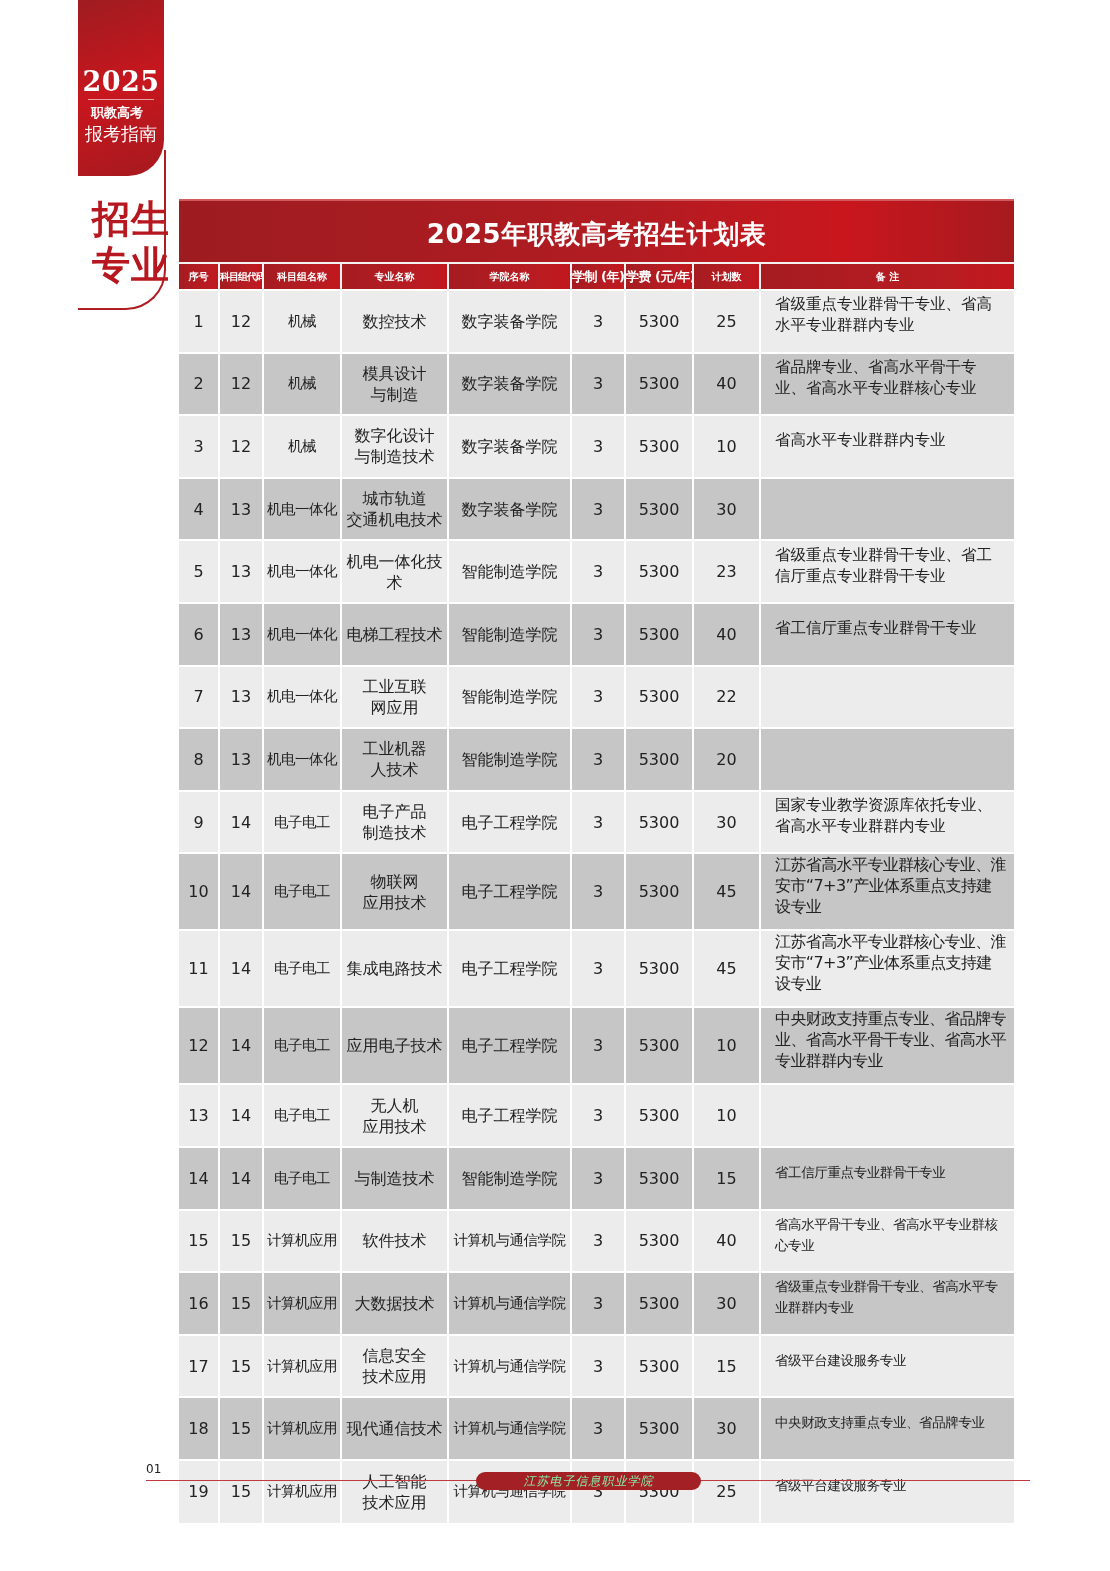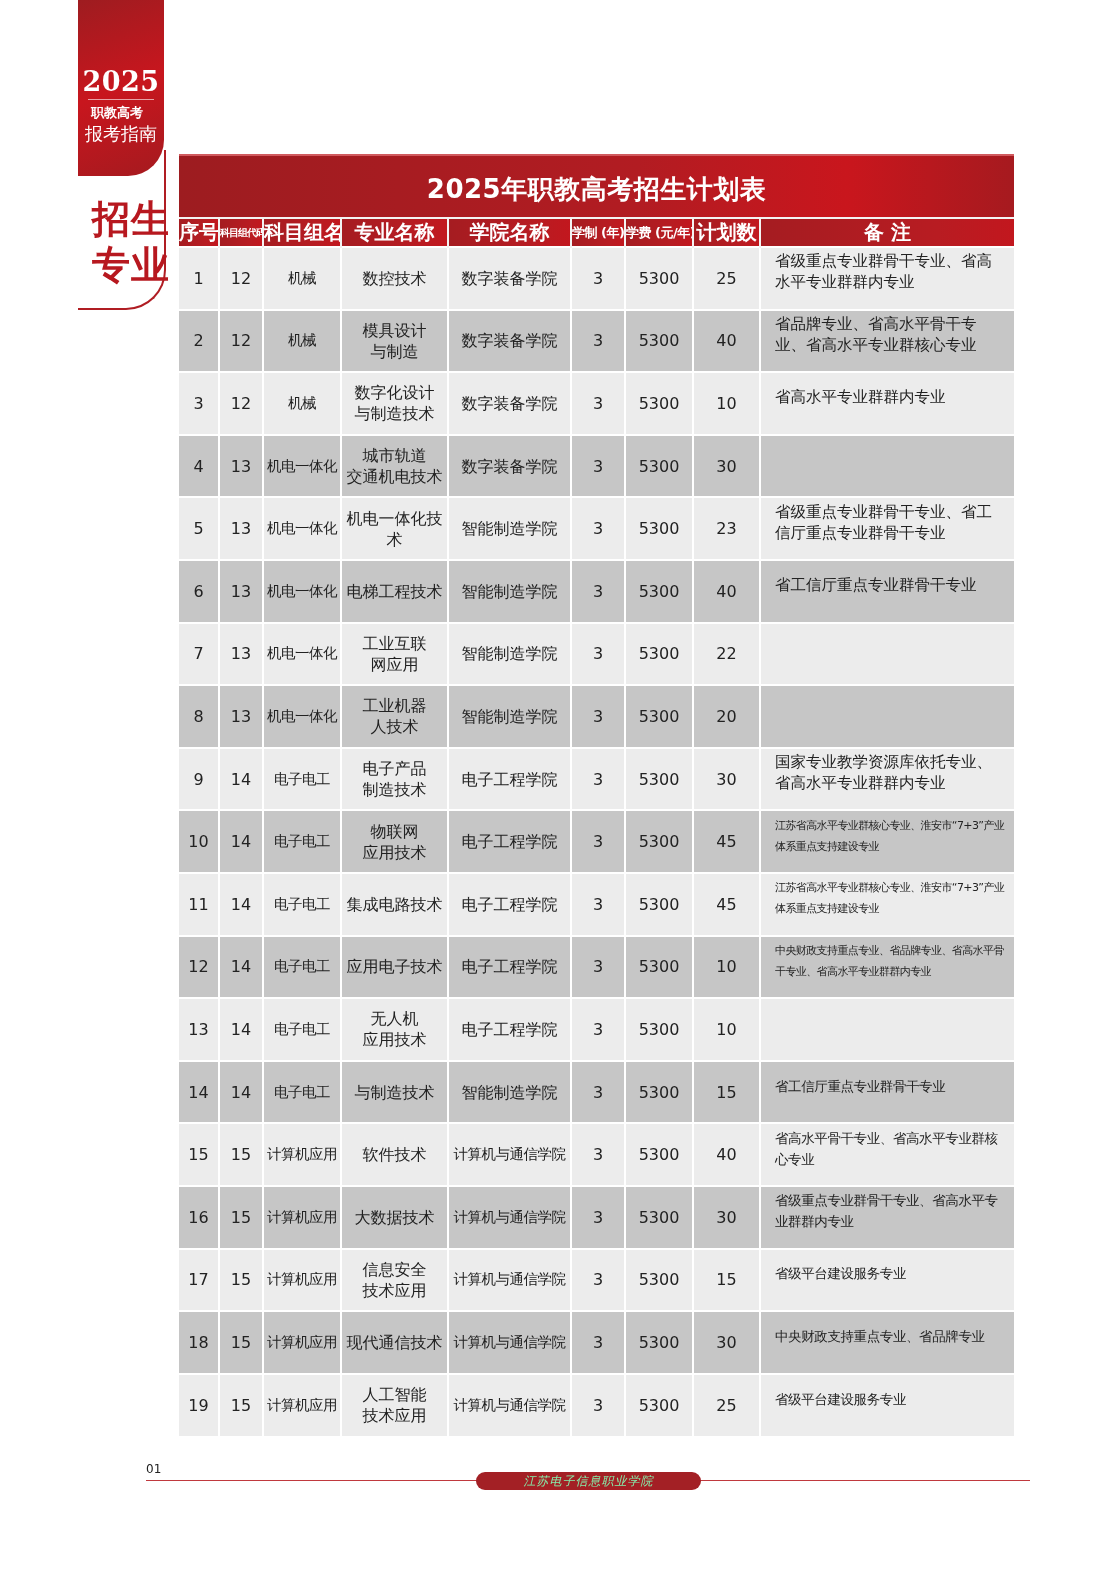--- a/index.html
+++ b/index.html
@@ -8,36 +8,36 @@
   .side-tab { position: absolute; left: 78px; top: 0; width: 86px; height: 176px; background: linear-gradient(160deg, #9e1c20 0%, #c8161e 50%, #a51a1f 100%); border-radius: 0 0 36px 0; color: #fff; text-align: center; }
   .side-tab .year { position: absolute; top: 66px; left: 0; width: 86px; font-family: "DejaVu Serif", serif; font-weight: bold; font-size: 27px; letter-spacing: 0.5px; text-align: center; }
   .side-tab .divider { position: absolute; top: 99px; left: 10px; width: 66px; height: 1px; background: rgba(255,255,255,0.6); }
   .side-tab .line1 { position: absolute; top: 104px; left: 0; width: 78px; font-size: 13px; font-weight: bold; }
   .side-tab .line2 { position: absolute; top: 122px; left: 0; width: 86px; font-size: 18px; }
 
   .side-frame { position: absolute; left: 78px; top: 150px; width: 88px; height: 160px; border-right: 2px solid #b01d23; border-bottom: 2px solid #b01d23; border-radius: 0 0 40px 0; }
   .side-title { position: absolute; left: 90px; top: 196px; width: 80px; color: #b7181f; font-weight: bold; font-size: 38px; line-height: 46px; text-align: right; letter-spacing: 1px; }
 
   .table-wrap { position: absolute; left: 179px; top: 154px; width: 835px; }
-  .table-title { height: 63px; background: linear-gradient(90deg, #9d1c20 0%, #b21c22 55%, #c9161d 80%, #a61a1f 100%); color: #fff; font-weight: bold; font-size: 26px; text-align: center; line-height: 66px; letter-spacing: 0.5px; border-top: 2px solid #d05a5e; }
+  .table-title { height: 63px; background: linear-gradient(90deg, #9d1c20 0%, #b21c22 55%, #c9161d 80%, #a61a1f 100%); color: #fff; font-weight: bold; font-size: 26px; text-align: center; line-height: 66px; letter-spacing: 0.5px; border-top: 2px solid #d05a5e; margin-top: 45px; }
 
   table { border-collapse: collapse; width: 835px; table-layout: fixed; }
-  thead th { background: linear-gradient(90deg, #a51c21 0%, #b81c22 70%, #c2171e 100%); color: #fff; font-weight: bold; font-size: 20px; height: 27px; border-left: 2px solid #f3f3f3; border-top: 2px solid #f3f3f3; white-space: nowrap; overflow: hidden; }
+  thead th { background: linear-gradient(90deg, #a51c21 0%, #b81c22 70%, #c2171e 100%); color: #fff; font-weight: bold; font-size: 10px; height: 27px; border-left: 2px solid #f3f3f3; border-top: 2px solid #f3f3f3; white-space: nowrap; overflow: hidden; }
   thead th:first-child { border-left: none; }
   thead th.tiny { font-size: 10px; letter-spacing: -1px; }
   thead th.small { font-size: 13px; letter-spacing: -0.5px; text-align: right; }
 
   tbody td { height: 62.6px; border-left: 2px solid #ffffff; border-top: 2px solid #ffffff; text-align: center; vertical-align: middle; font-size: 16px; color: #222; line-height: 21px; }
   tbody td:first-child { border-left: none; }
   tbody tr.light td { background: #ececec; }
   tbody tr.dark td { background: #c6c6c6; }
   tbody td.narrow { font-size: 14.5px; letter-spacing: -0.5px; }
   tbody td.note { text-align: left; padding: 0 8px 12px 14px; font-size: 15.5px; }
   tbody td.note.sm { font-size: 13.5px; letter-spacing: -0.4px; }
-  tbody td.note.xs { font-size: 11px; letter-spacing: -0.6px; }
+  tbody td.note.xs { font-size: 16px; letter-spacing: -0.6px; }
 
   .page-num { position: absolute; left: 146px; top: 1462px; font-size: 12px; color: #222; }
   .footer-line { position: absolute; left: 146px; top: 1480px; width: 884px; height: 1px; background: #c0393e; }
   .footer-pill { position: absolute; left: 476px; top: 1472px; width: 225px; height: 18px; background: #a32025; border-radius: 9px; color: #86efac; font-size: 12px; text-align: center; line-height: 18px; font-family: "DejaVu Serif", serif; font-style: italic; letter-spacing: 1px; }
 </style>
 </head>
 <body>
 
 <div class="side-tab">
   <div class="year">2025</div>

